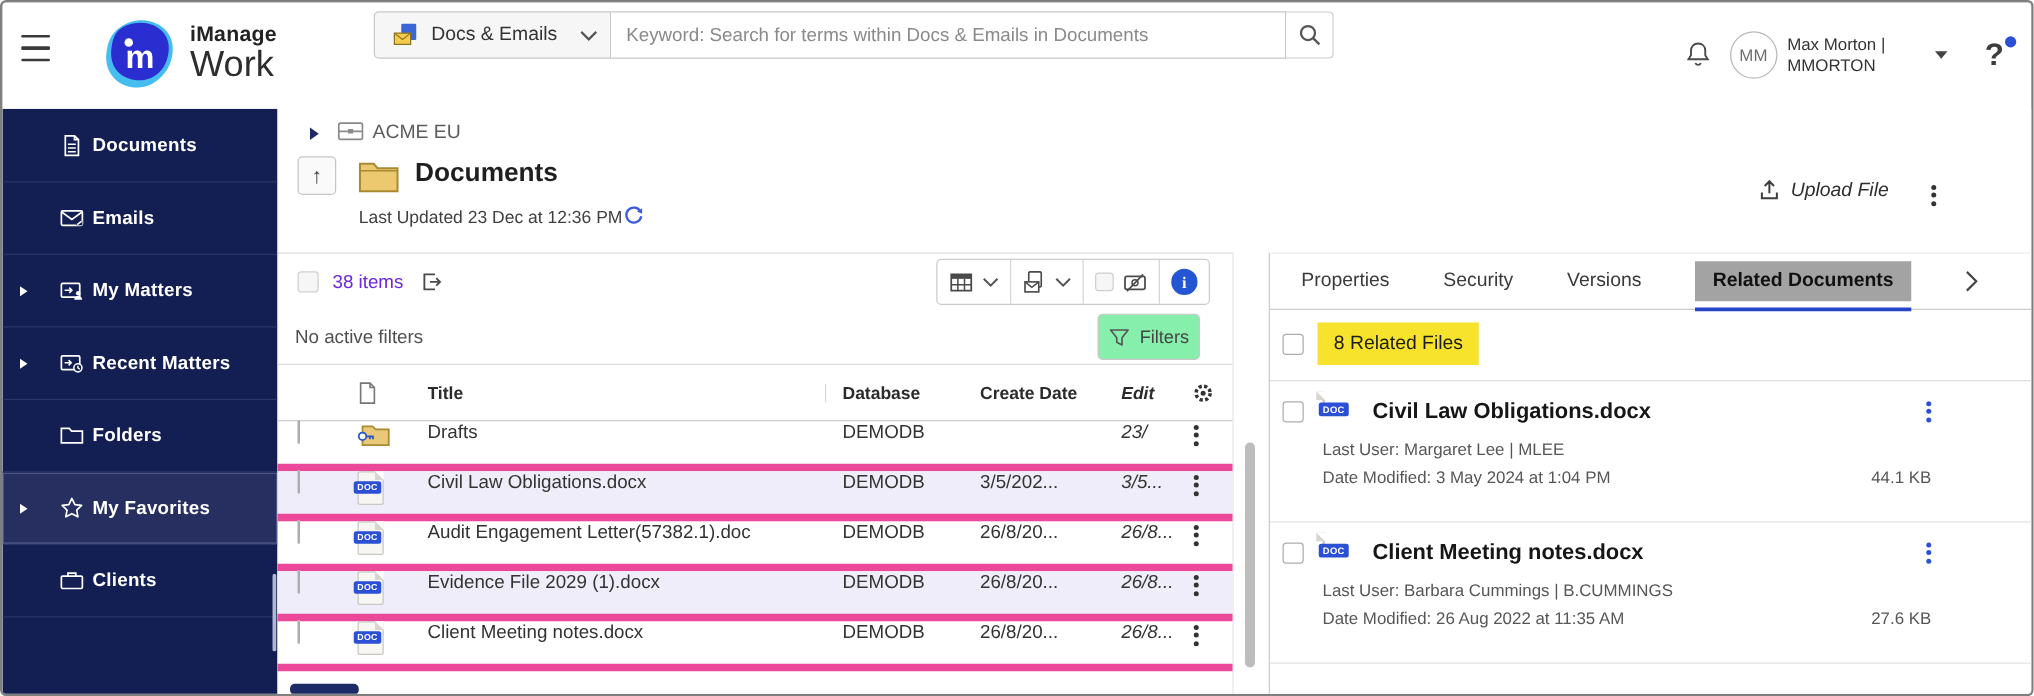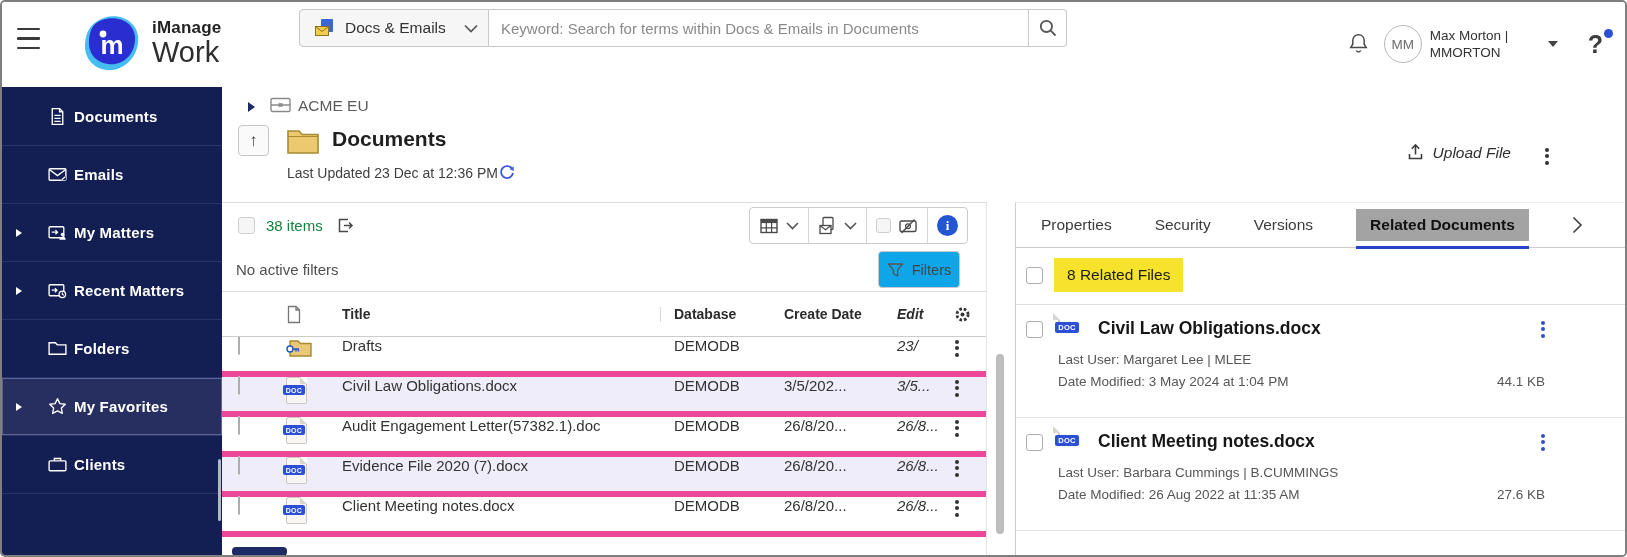--- a/index.html
+++ b/index.html
@@ -54,30 +54,30 @@
   .head-kebab { position:absolute; right:80px; top:58px; cursor:pointer; }
 
   .kebab i { display:block; width:4px; height:4px; border-radius:50%; background:#333; margin:2.6px 0; }
   .kebab.blue i { background:#2b50d6; }
 
   
   .main { position:absolute; left:220px; top:200px; width:765px; height:357px; background:#fff; border-right:1px solid #e3e3e3; }
   .list-toolbar { position:relative; height:45px; border-top:1px solid #ddd; display:flex; align-items:center; padding-left:16px; }
   .cb { width:17px; height:17px; border:1.5px solid #adadad; border-radius:3px; background:#fff; flex:none; cursor:pointer; }
   .cb.dim { border-color:#cfcfcf; background:#f6f6f6; }
-  .items-count { margin-left:11px; font-size:15px; color:#15803d; }
+  .items-count { margin-left:11px; font-size:15px; color:#6d28d9; }
   .export-ic { margin-left:13px; cursor:pointer; display:flex; }
   .view-group { position:absolute; right:18px; top:4px; height:37px; display:flex; align-items:center; border:1px solid #ccc; border-radius:4px; background:#fff; }
   .vg-seg { display:flex; align-items:center; gap:7px; padding:0 9px; height:100%; }
   .vg-seg + .vg-seg { border-left:1px solid #d6d6d6; }
   .info-circle { width:21px; height:21px; border-radius:50%; background:#2456d4; color:#fff; font-size:13px; font-weight:700; display:flex; align-items:center; justify-content:center; font-family:"Liberation Serif",serif; }
 
   .filters-row { position:relative; height:45px; border-bottom:1px solid #ddd; display:flex; align-items:center; padding-left:14px;text-align:center; }
   .no-filters { font-size:15px; color:#4f4f4f; }
-  .filters-btn { position:absolute; right:26px; top:4px; height:37px; width:82px; border:1px solid #c9c9c9; border-radius:4px; background:#0ea5e9; display:flex; align-items:center; justify-content:center; gap:8px; cursor:pointer; }
+  .filters-btn { position:absolute; right:26px; top:4px; height:37px; width:82px; border:1px solid #c9c9c9; border-radius:4px; background:#86efac; display:flex; align-items:center; justify-content:center; gap:8px; cursor:pointer; }
   .filters-btn .lbl { font-size:14.5px; color:#444; }
 
   .thead { position:relative; height:45px; display:flex; align-items:center; padding-left:16px; border-bottom:1px solid #ccc; font-size:14px; font-weight:700; color:#2b2b2b; }
   .trow { position:relative; height:40px; display:flex; align-items:flex-start; padding-left:16px; font-size:15px; color:#333; border-bottom:6px solid #ec4899; cursor:pointer; }
   .trow.alt { background:#eeedf9; }
   .c-cb { width:48px; }
   .c-icon { width:56px; display:flex; }
   .c-title { width:332px; white-space:nowrap; overflow:hidden; }
   .c-db { width:110px; }
   .c-create { width:113px; white-space:nowrap; overflow:hidden; }
@@ -473,21 +473,21 @@
         </span>
     </div>
 
     <div class="trow alt">
       <span class="c-cb"><span class="cb"></span></span>
       <span class="c-icon">
           <span class="docfile">
             <span class="docbadge">DOC</span>
           </span>
         </span>
-      <span class="c-title">Evidence File 2020 (7).docx</span>
+      <span class="c-title">Evidence File 2029 (1).docx</span>
       <span class="c-db">DEMODB</span>
       <span class="c-create">26/8/20...</span>
       <span class="c-edit">26/8...</span>
       <span class="c-kebab">
           <span class="kebab">
             <i></i>
             <i></i>
             <i></i>
           </span>
         </span>

